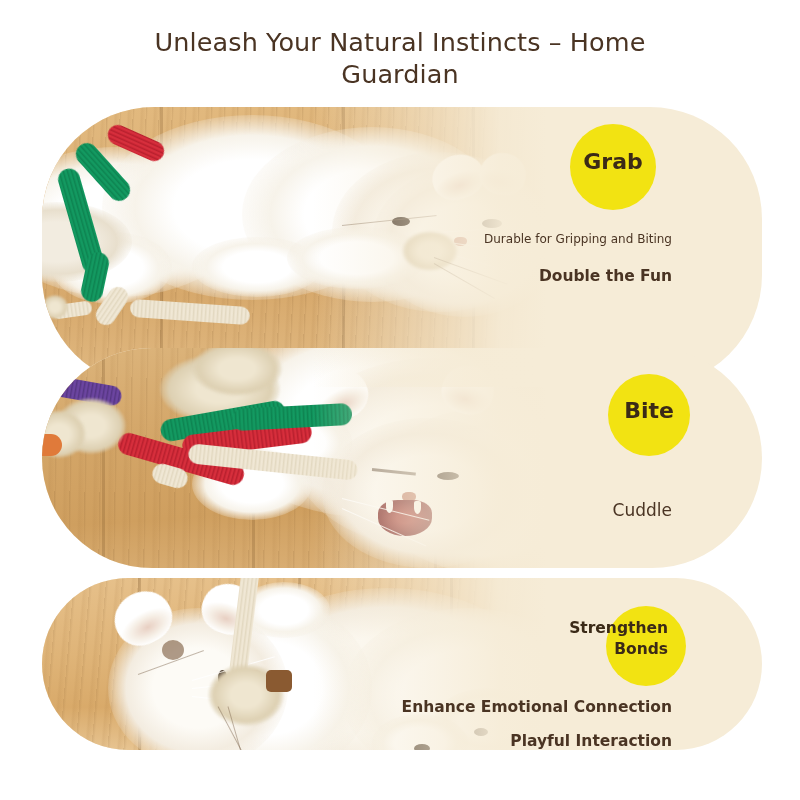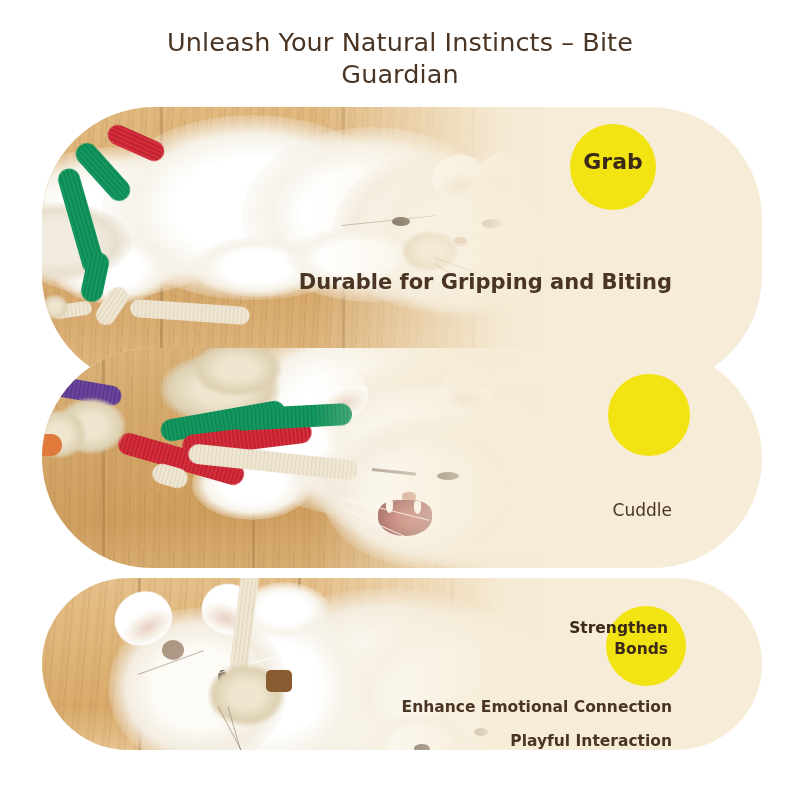--- a/index.html
+++ b/index.html
@@ -190,21 +190,21 @@
     position: absolute;
     z-index: 61;
     color: #4a3423;
     text-align: right;
     white-space: nowrap;
   }
 </style>
 </head>
 <body>
 
-<div class="page-title">Unleash Your Natural Instincts – Bite Guardian</div>
+<div class="page-title">Unleash Your Natural Instincts – Home Guardian</div>
 
 <div class="card" id="card-1">
 
   <div class="photo">
     <div class="floor"></div>
     <div class="plank" style="left:118px;"></div>
     <div class="plank" style="left:300px;"></div>
     <div class="plank" style="left:430px;"></div>
 
     <div class="fur" style="left:-50px; top:40px;  width:250px; height:150px;"></div>
@@ -244,21 +244,22 @@
     <div class="tassel" style="left:360px; top:124px; width:56px; height:40px;"></div>
     <div class="whisker dark" style="left:392px; top:150px; width:78px; transform:rotate(20deg);"></div>
     <div class="whisker dark" style="left:392px; top:156px; width:70px; transform:rotate(30deg);"></div>
 
     <div class="photo-fade"></div>
   </div>
 
   <div class="badge" style="left:528px; top:17px; width:86px; height:86px;"></div>
   <div class="badge-label" style="left:508px; top:42px; width:126px; text-align:center; font-size:22px; line-height:26px;">Grab</div>
 
-  <div class="feature-line" style="left:230px; top:125px; width:400px; font-size:21px; font-weight:700;margin-top:38px;">Durable for Gripping and Biting</div>
+  <div class="feature-line" style="left:230px; top:125px; width:400px; font-size:12px; font-weight:400;">Durable for Gripping and Biting</div>
+  <div class="feature-line" style="left:230px; top:160px; width:400px; font-size:15.5px; font-weight:600;">Double the Fun</div>
 </div>
 
 <div class="card" id="card-2">
 
   <div class="photo">
     <div class="floor f2"></div>
     <div class="plank" style="left:60px;"></div>
     <div class="plank" style="left:210px;"></div>
     <div class="plank" style="left:392px;"></div>
 
@@ -292,20 +293,21 @@
     <div class="rope cream" style="left:146px; top:104px; width:170px; height:20px; transform:rotate(6deg);"></div>
     <div class="rope purple" style="left:-6px;  top:32px;  width:86px;  height:20px; transform:rotate(10deg);"></div>
     <div class="tassel" style="left:14px; top:50px; width:70px; height:56px;"></div>
     <div class="tassel" style="left:-10px; top:62px; width:54px; height:48px;"></div>
     <div style="position:absolute; left:-14px; top:86px; width:34px; height:22px; background:#e07a3a; border-radius:12px; filter:blur(0.6px);"></div>
 
     <div class="photo-fade"></div>
   </div>
 
   <div class="badge" style="left:566px; top:26px; width:82px; height:82px;"></div>
+  <div class="badge-label" style="left:546px; top:50px; width:122px; text-align:center; font-size:22px; line-height:26px;">Bite</div>
 
   <div class="feature-line" style="left:230px; top:152px; width:400px; font-size:17px; font-weight:400;">Cuddle</div>
 </div>
 
 <div class="card" id="card-3">
 
   <div class="photo">
     <div class="floor f3"></div>
     <div class="plank" style="left:96px;"></div>
     <div class="plank" style="left:256px;"></div>

